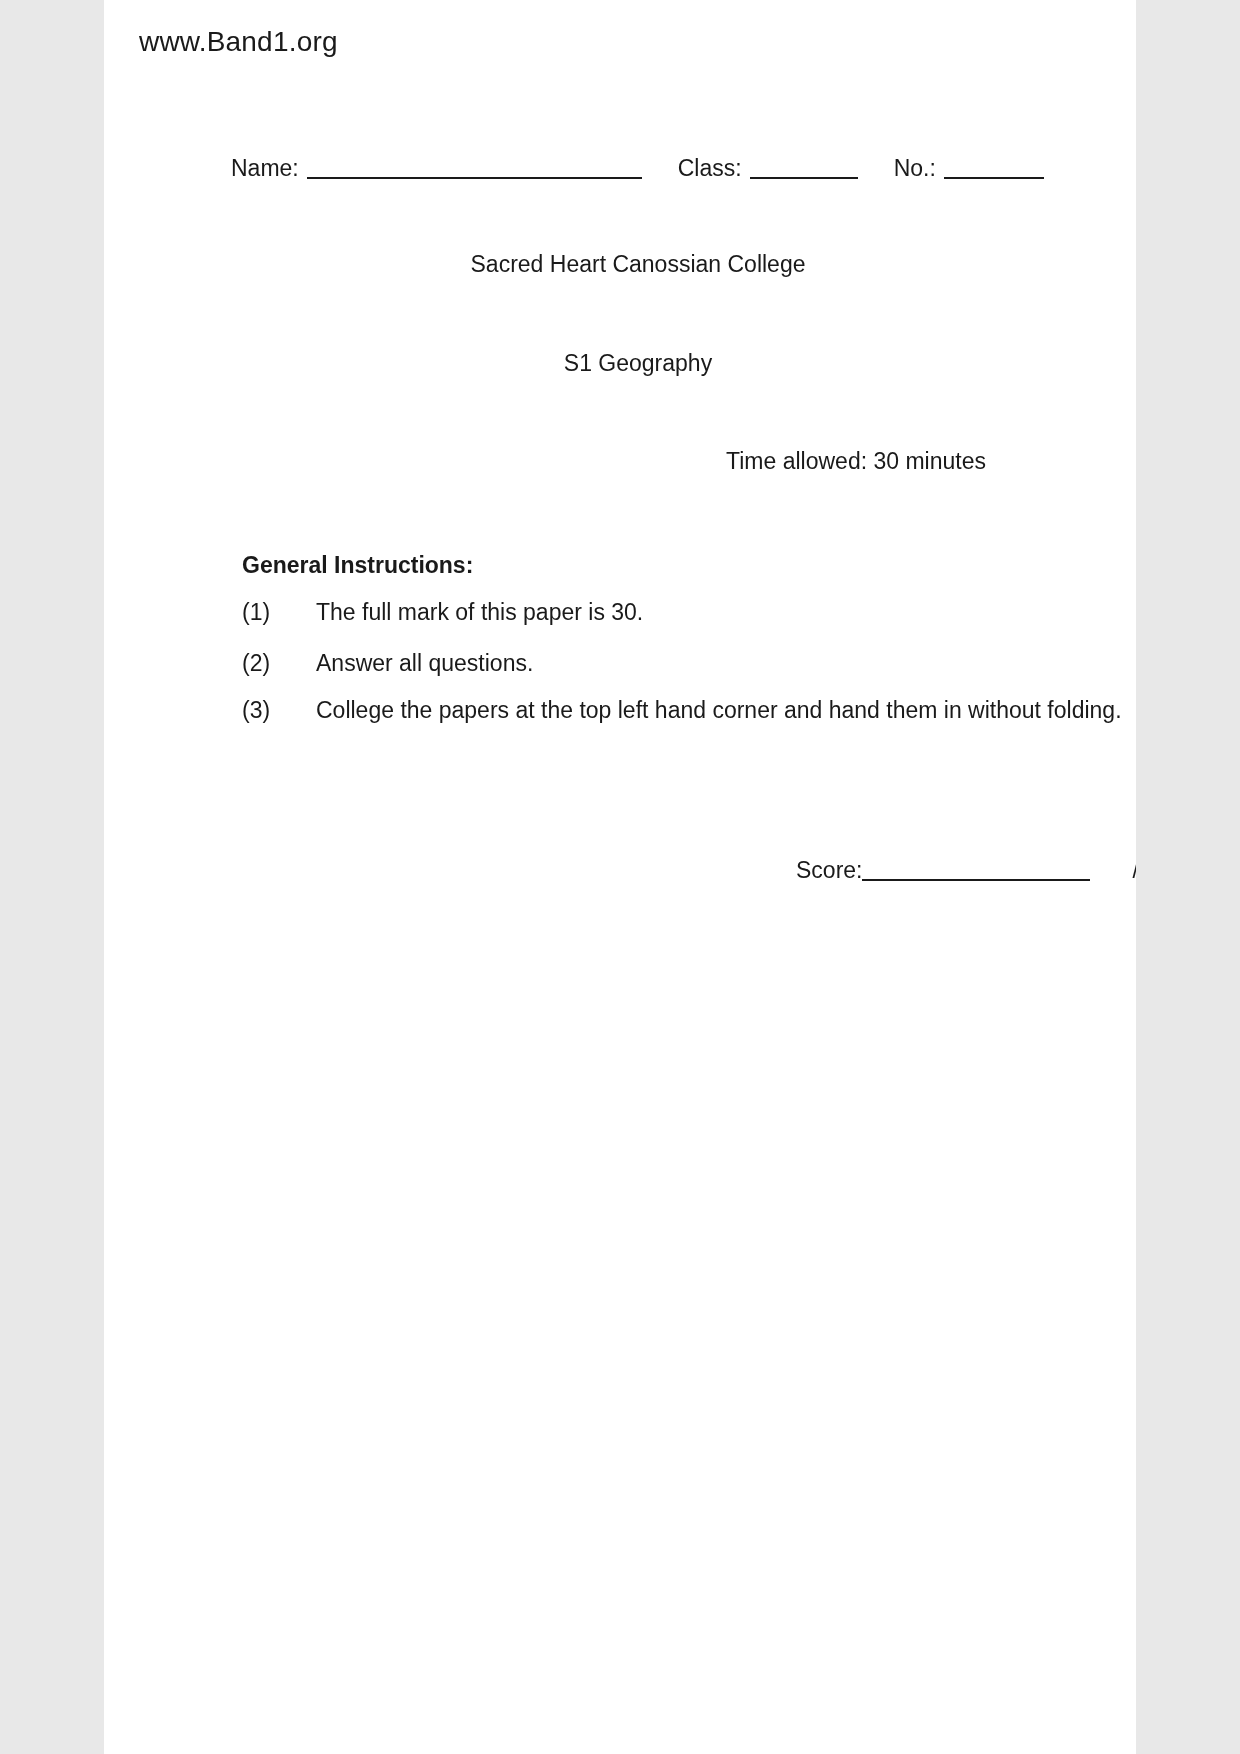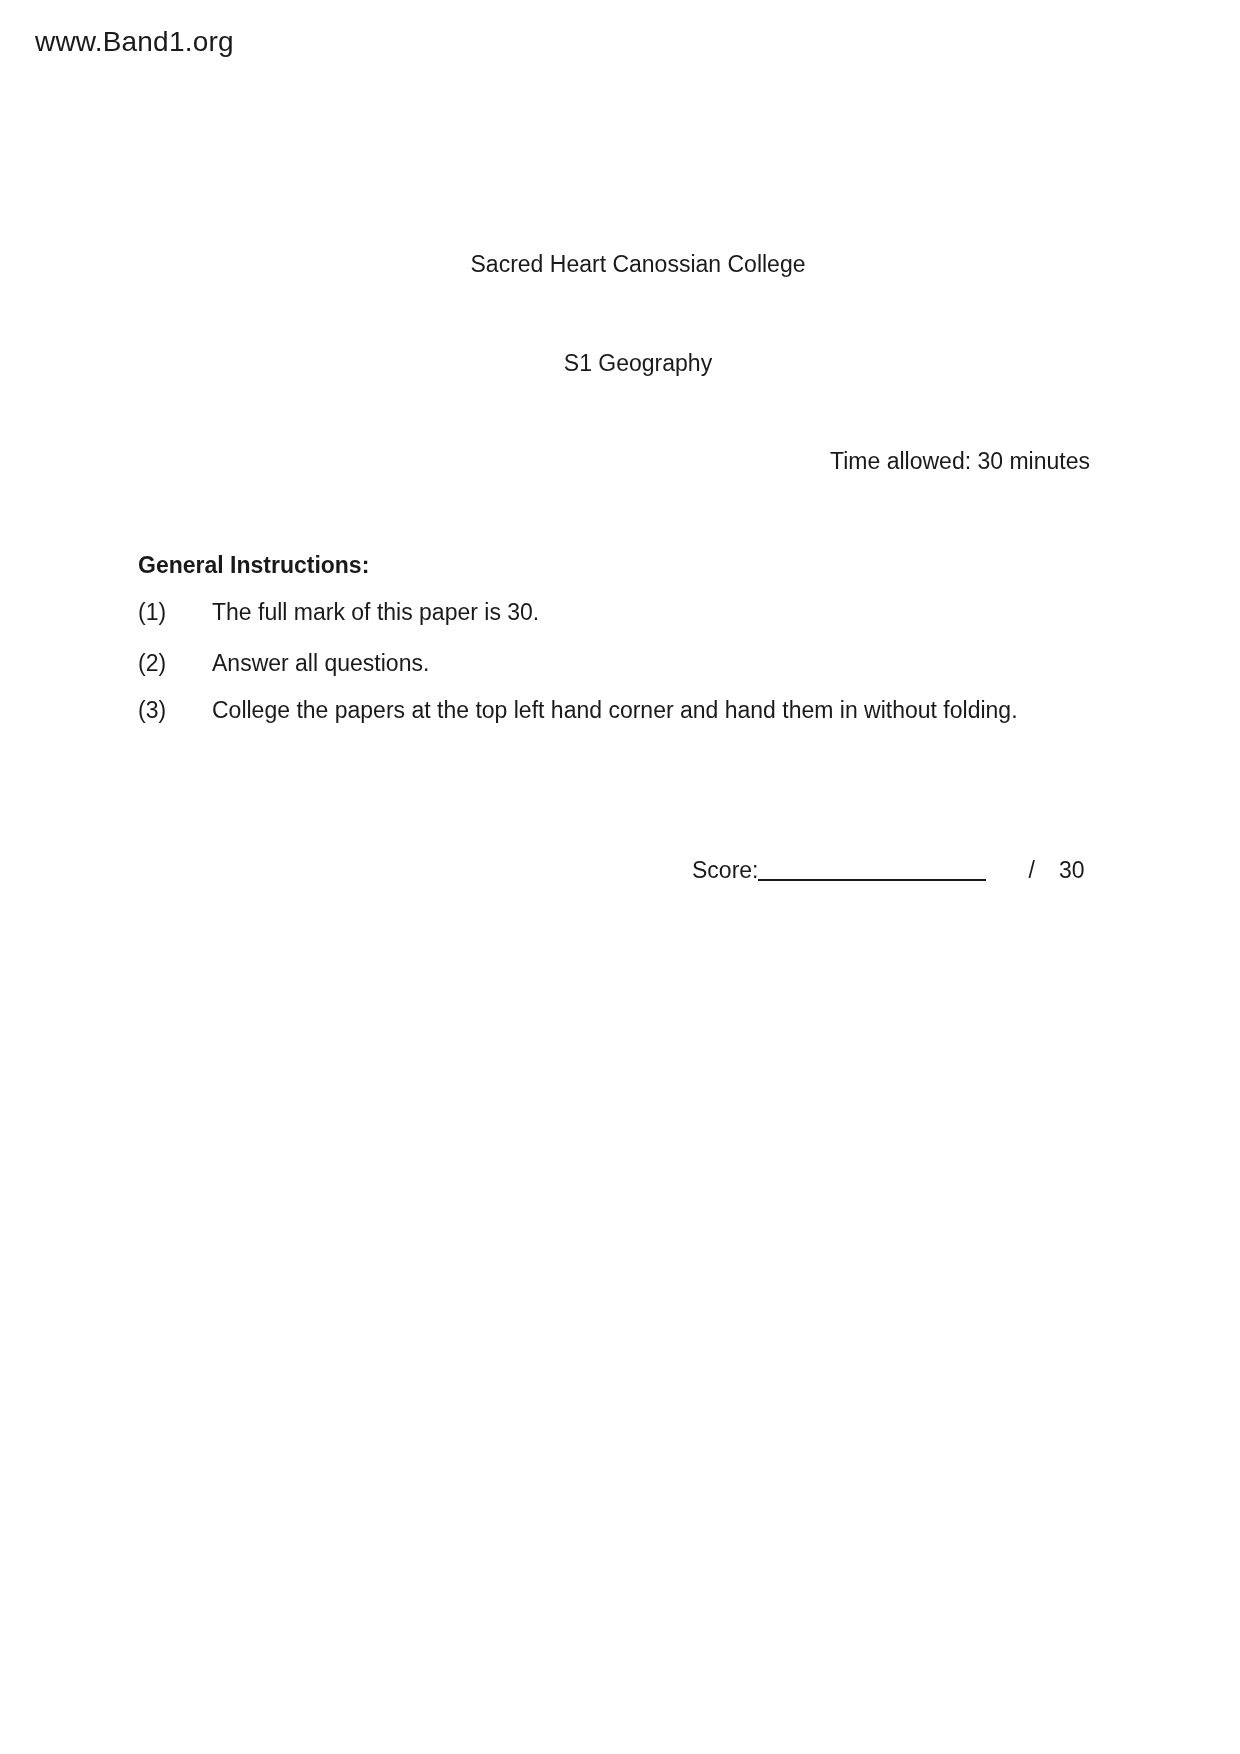--- a/index.html
+++ b/index.html
@@ -1,19 +1,19 @@
 <!DOCTYPE html>
 <html><head>
 <meta charset="utf-8">
 <style>
   * { margin: 0; padding: 0; box-sizing: border-box; }
   html, body { background: #e8e8e8; }
   .page {
     position: relative;
-    width: 1240px;
+    width: 1032px;
     height: 1754px;
     margin: 0 auto;
     background: #ffffff;
     color: #1a1a1a;
     font-family: "Liberation Sans", "DejaVu Sans", sans-serif;
     font-size: 23px;
     overflow: hidden;
   }
   .site-link {
     position: absolute;
@@ -81,20 +81,23 @@
   .blank-score { width: 228px; margin-right: 42px; }
   .score-sep { margin-right: 24px; }
 </style>
 </head>
 <body>
 
 <div class="page">
 
   <div class="site-link">www.Band1.org</div>
 
+  <div class="fields-row">
+    <span class="label">Name:</span><span class="blank blank-name"></span><span class="gap-field"></span><span class="label">Class:</span><span class="blank blank-class"></span><span class="label">No.:</span><span class="blank blank-no"></span>
+  </div>
 
   <div class="title-line title-school">Sacred Heart Canossian College</div>
 
 
   <div class="title-line title-subject">S1 Geography</div>
 
   <div class="time-allowed">Time allowed: 30 minutes</div>
 
   <div class="gi-heading">General Instructions:</div>
 

